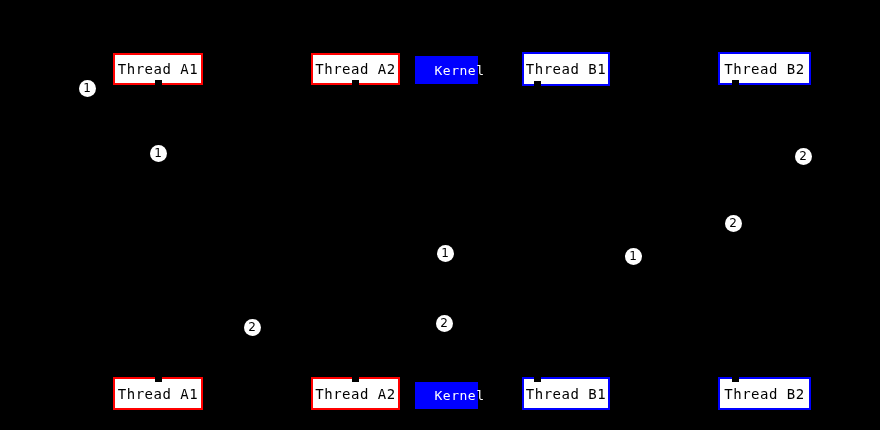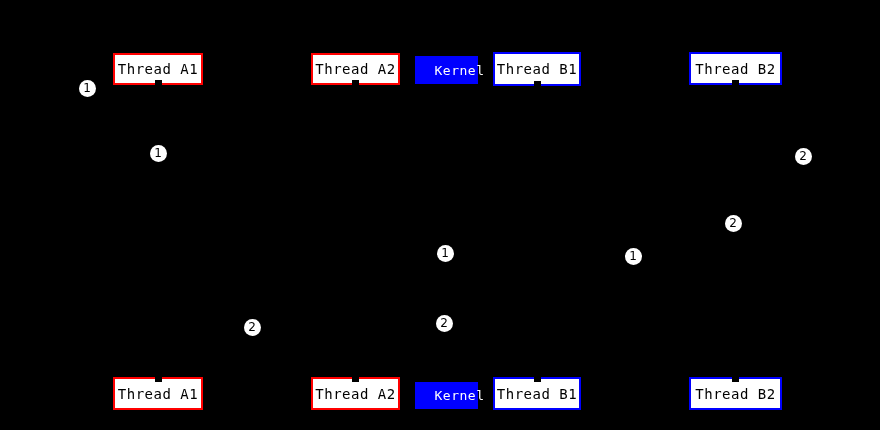--- a/index.html
+++ b/index.html
@@ -27,20 +27,21 @@
   }
   .pbox.red {
     background: var(--box-fill, #ffffff);
     border: 2px solid var(--red, #ff0000);
     color: var(--box-text, #000000);
   }
   .pbox.blue {
     background: var(--box-fill, #ffffff);
     border: 2px solid var(--blue, #0000ff);
     color: var(--box-text, #000000);
+    margin-left: 29px;
   }
   .pbox.kernel {
     background: var(--blue, #0000ff);
     color: var(--kernel-text, #ffffff);
     font-size: 13px;
     padding-left: 26px;
   }
   .lifeline-stub {
     position: absolute;
     width: 7px;

